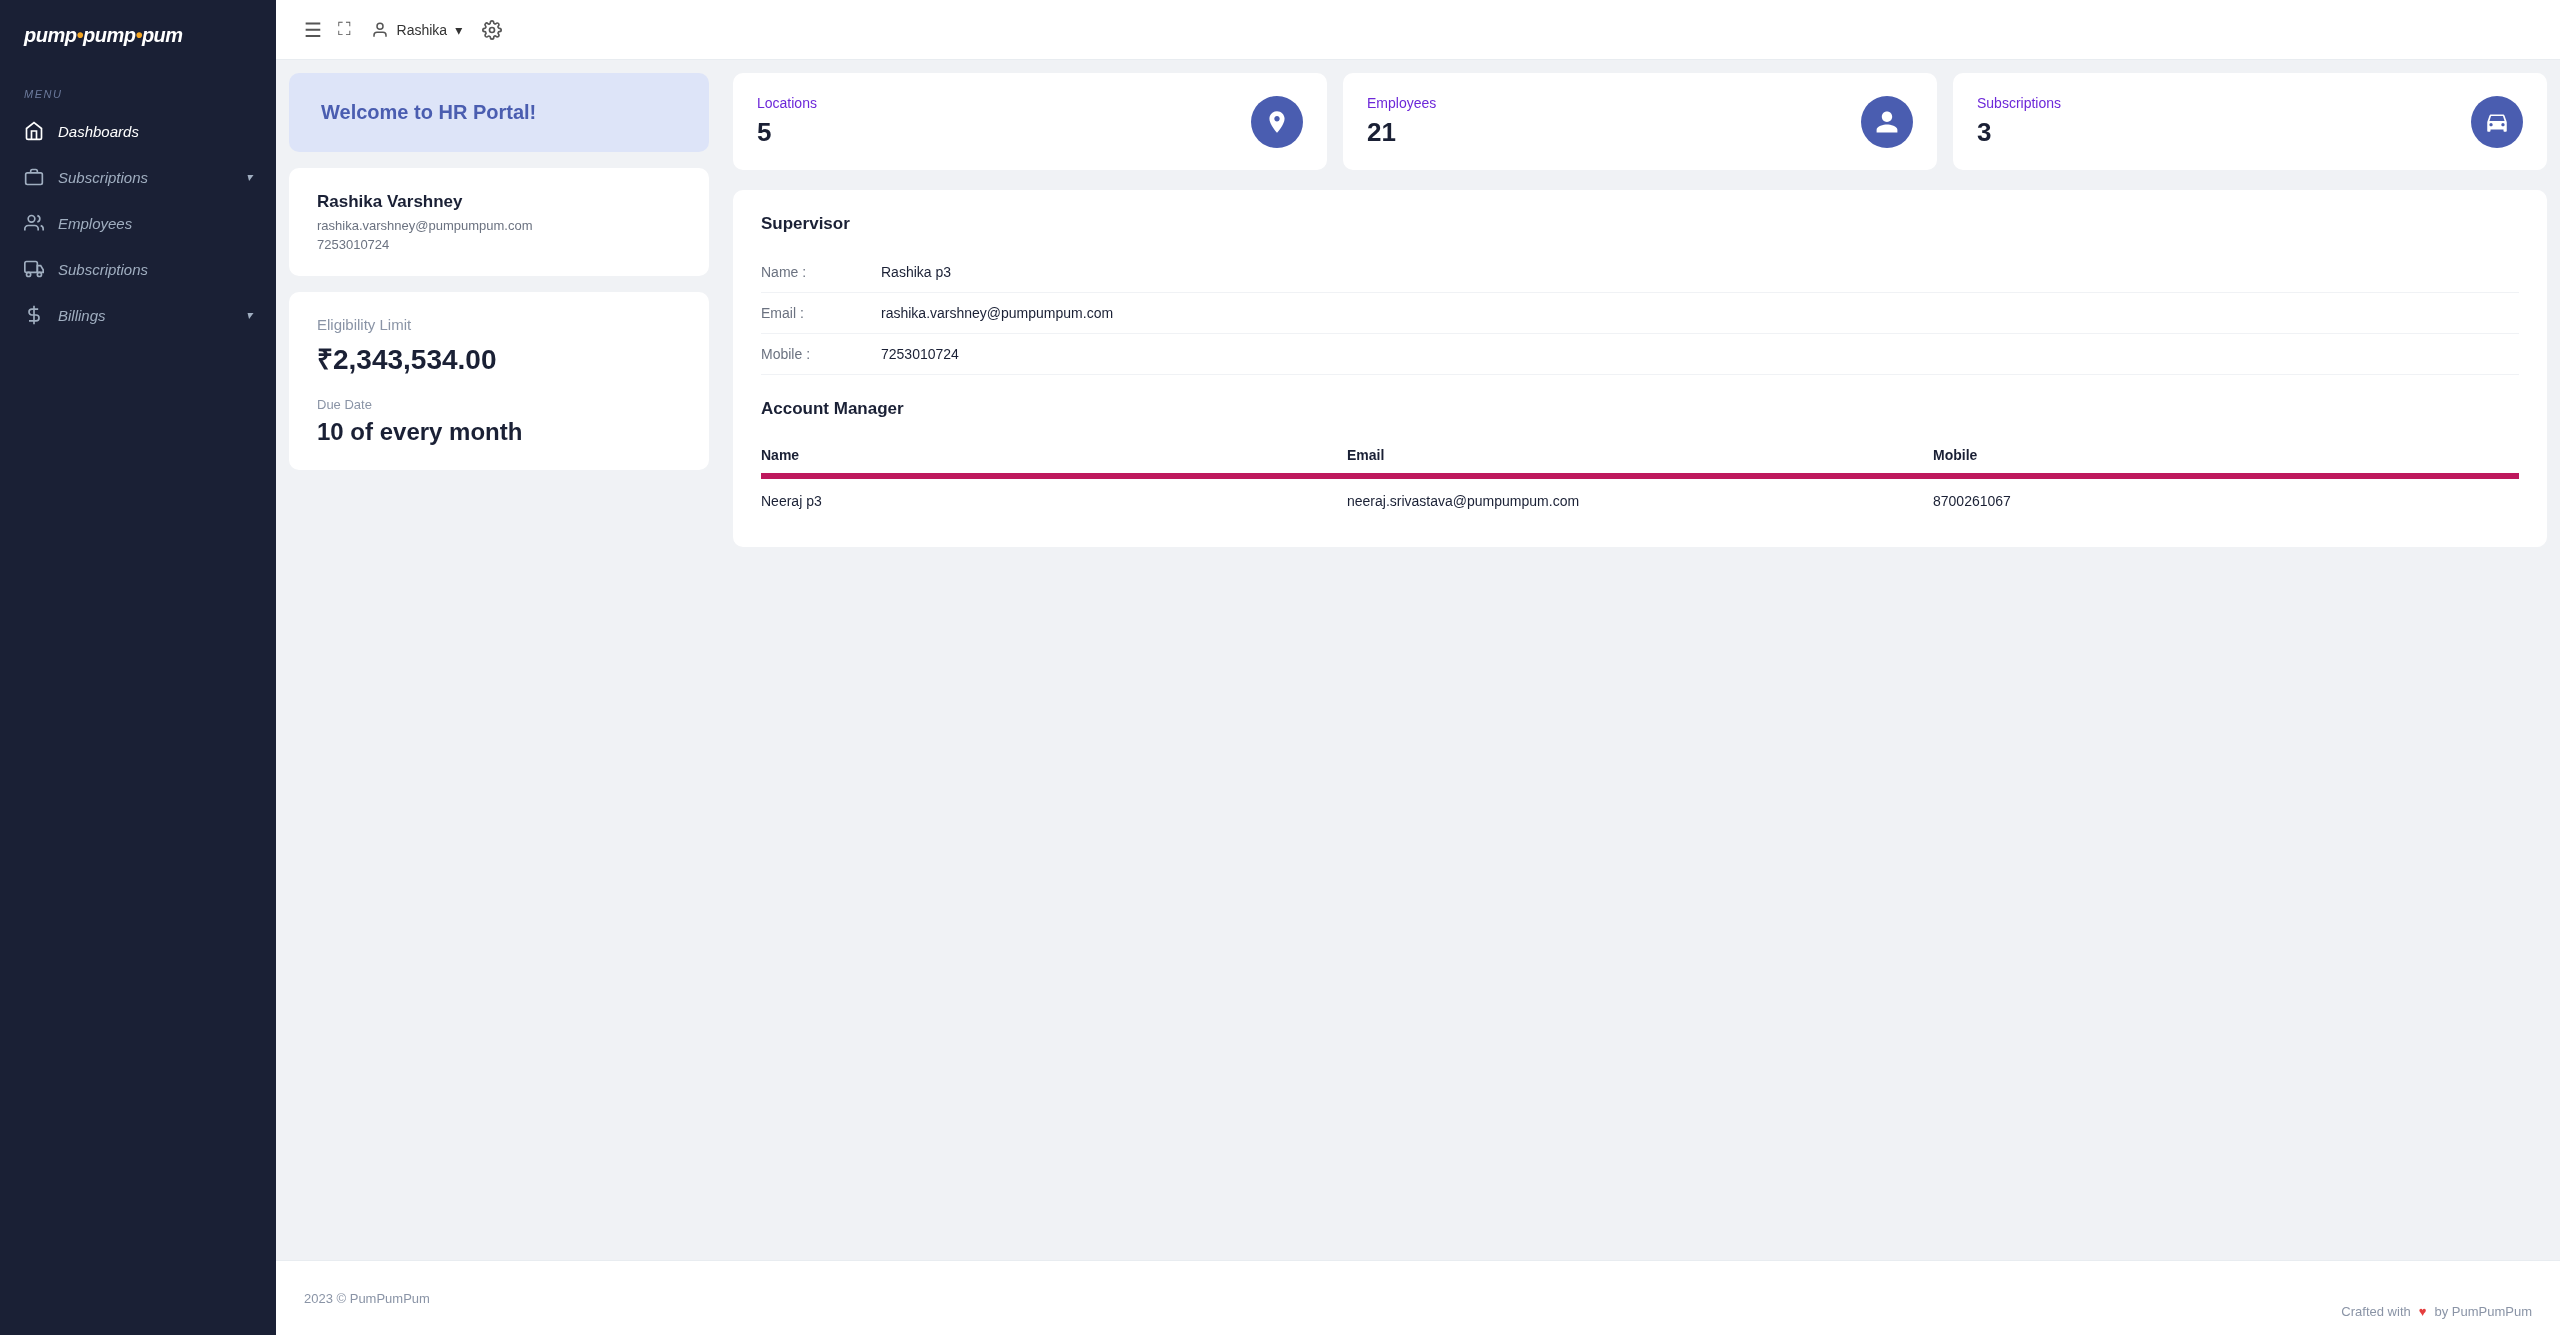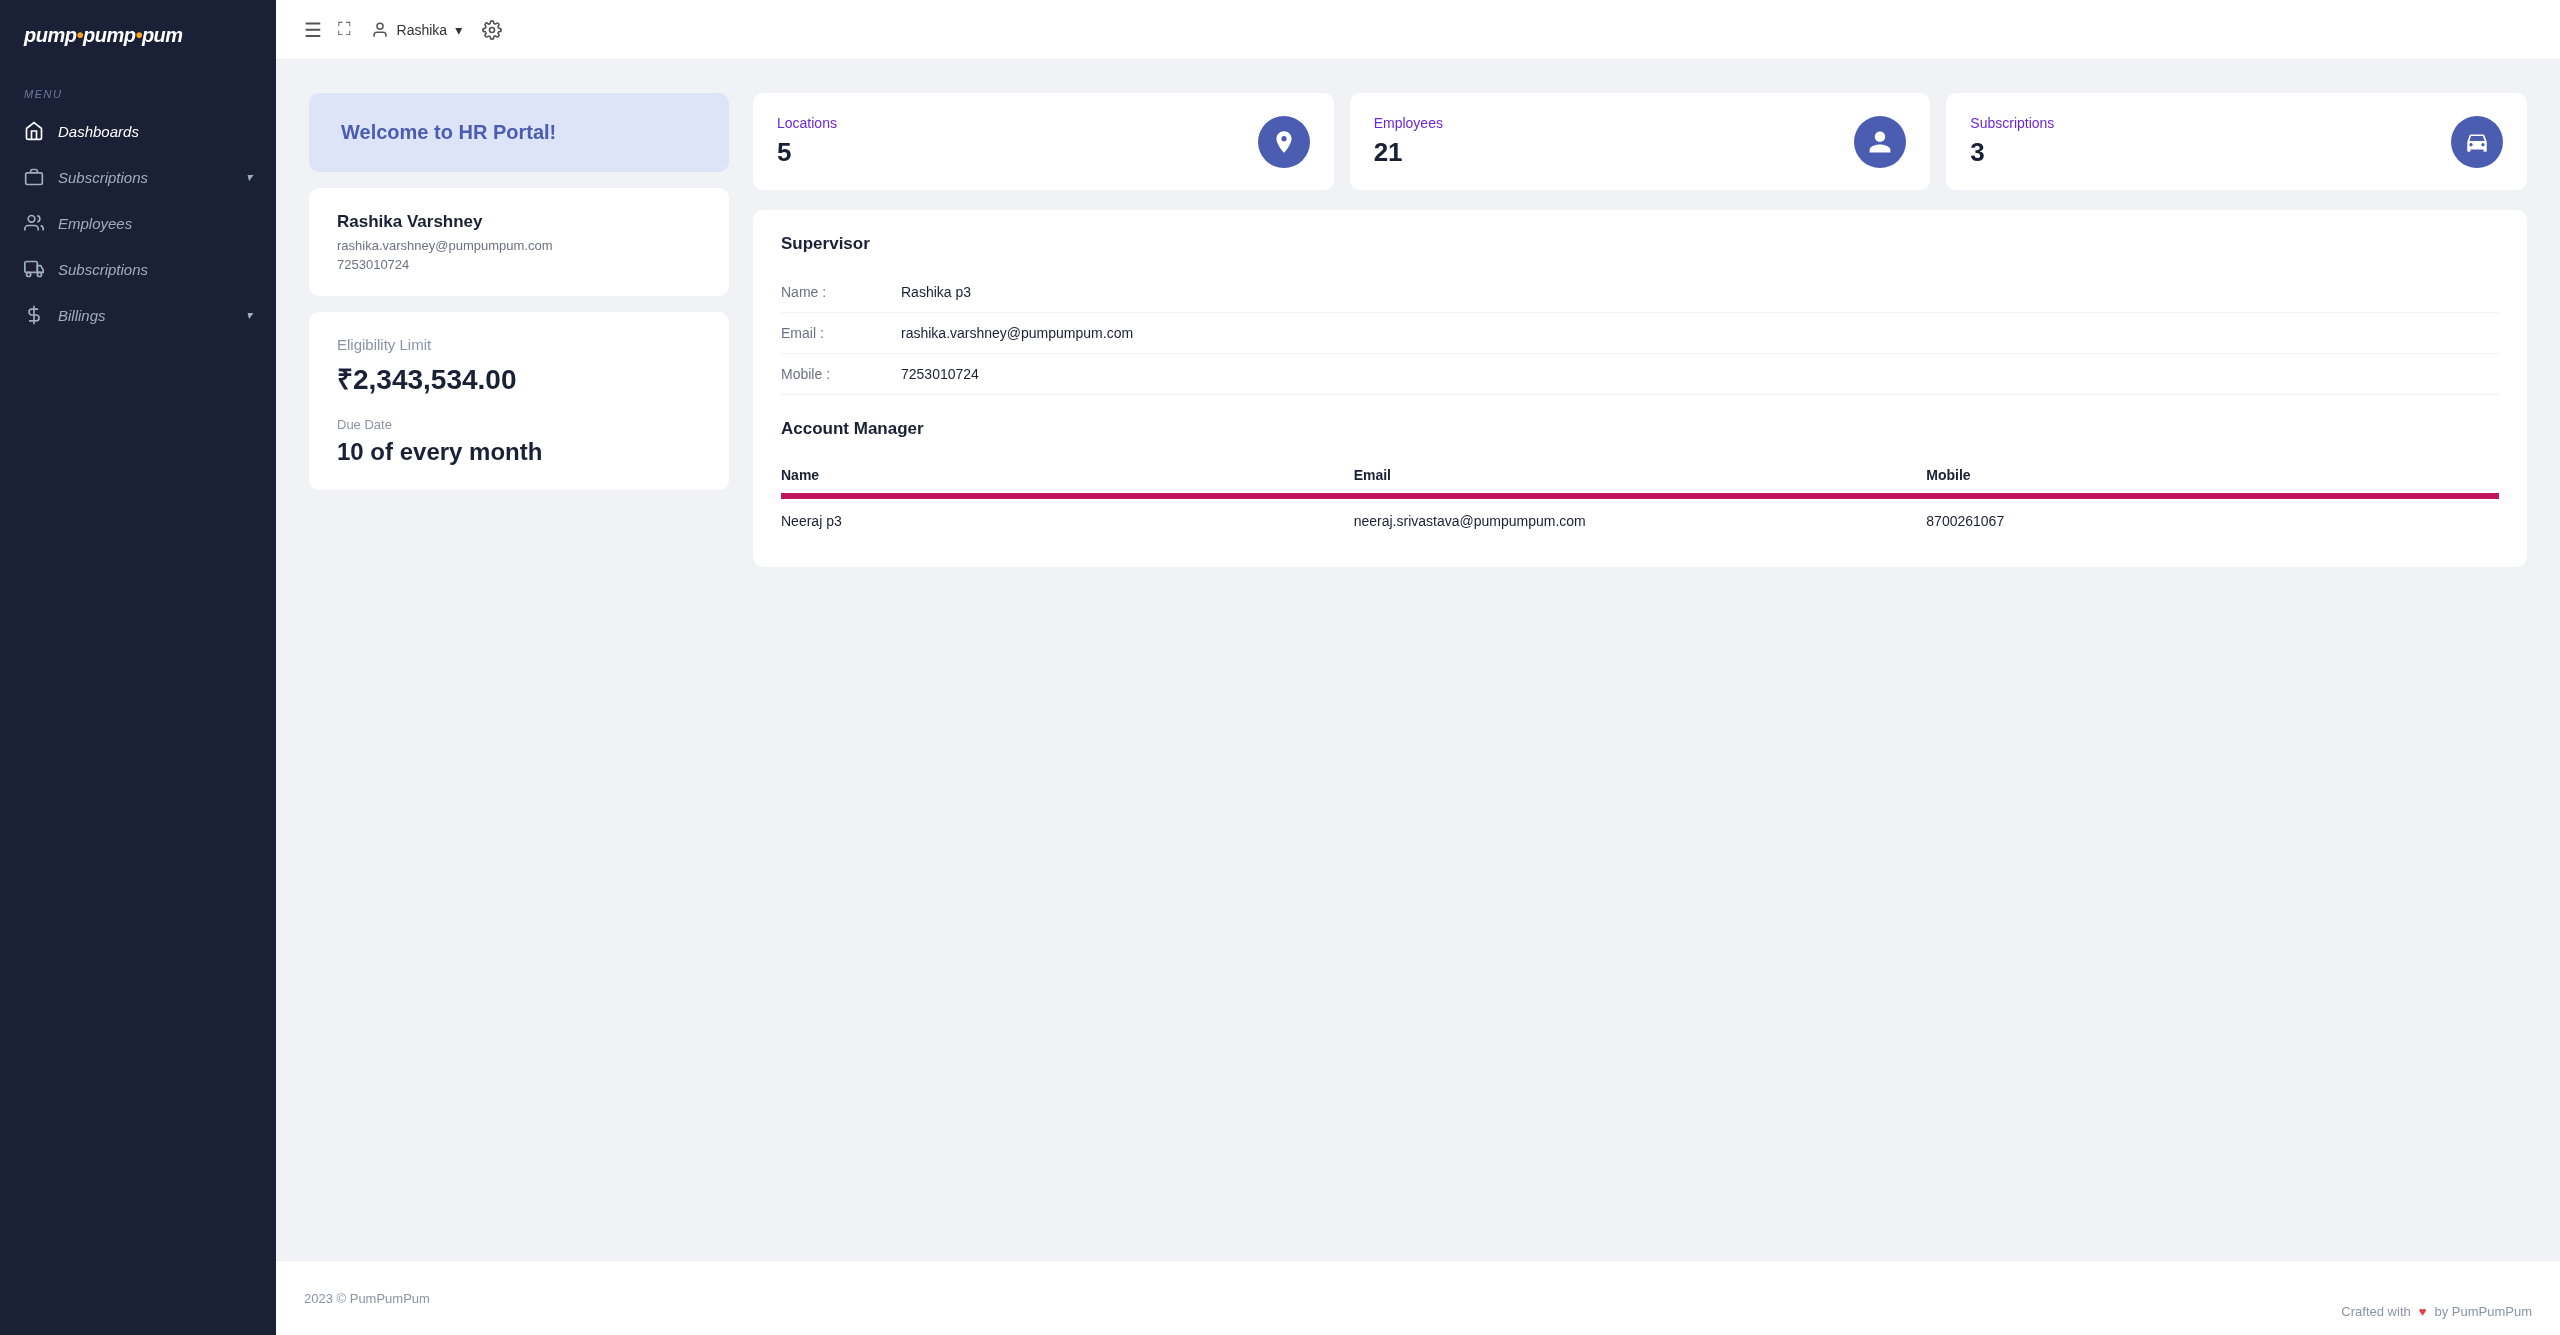--- a/index.html
+++ b/index.html
@@ -85,21 +85,21 @@
       gap: 8px;
       cursor: pointer;
       color: #333;
       font-size: 14px;
     }
     .header-settings-icon { color: #555; cursor: pointer; font-size: 18px; }
 
     
     .content {
       flex: 1;
-      padding: 33px;
+      padding: 13px;
       overflow-y: auto;
       background: #f0f2f5;
     }
 
     .content-grid {
       display: grid;
       grid-template-columns: 420px 1fr;
       gap: 24px;
       align-items: start;
     }

